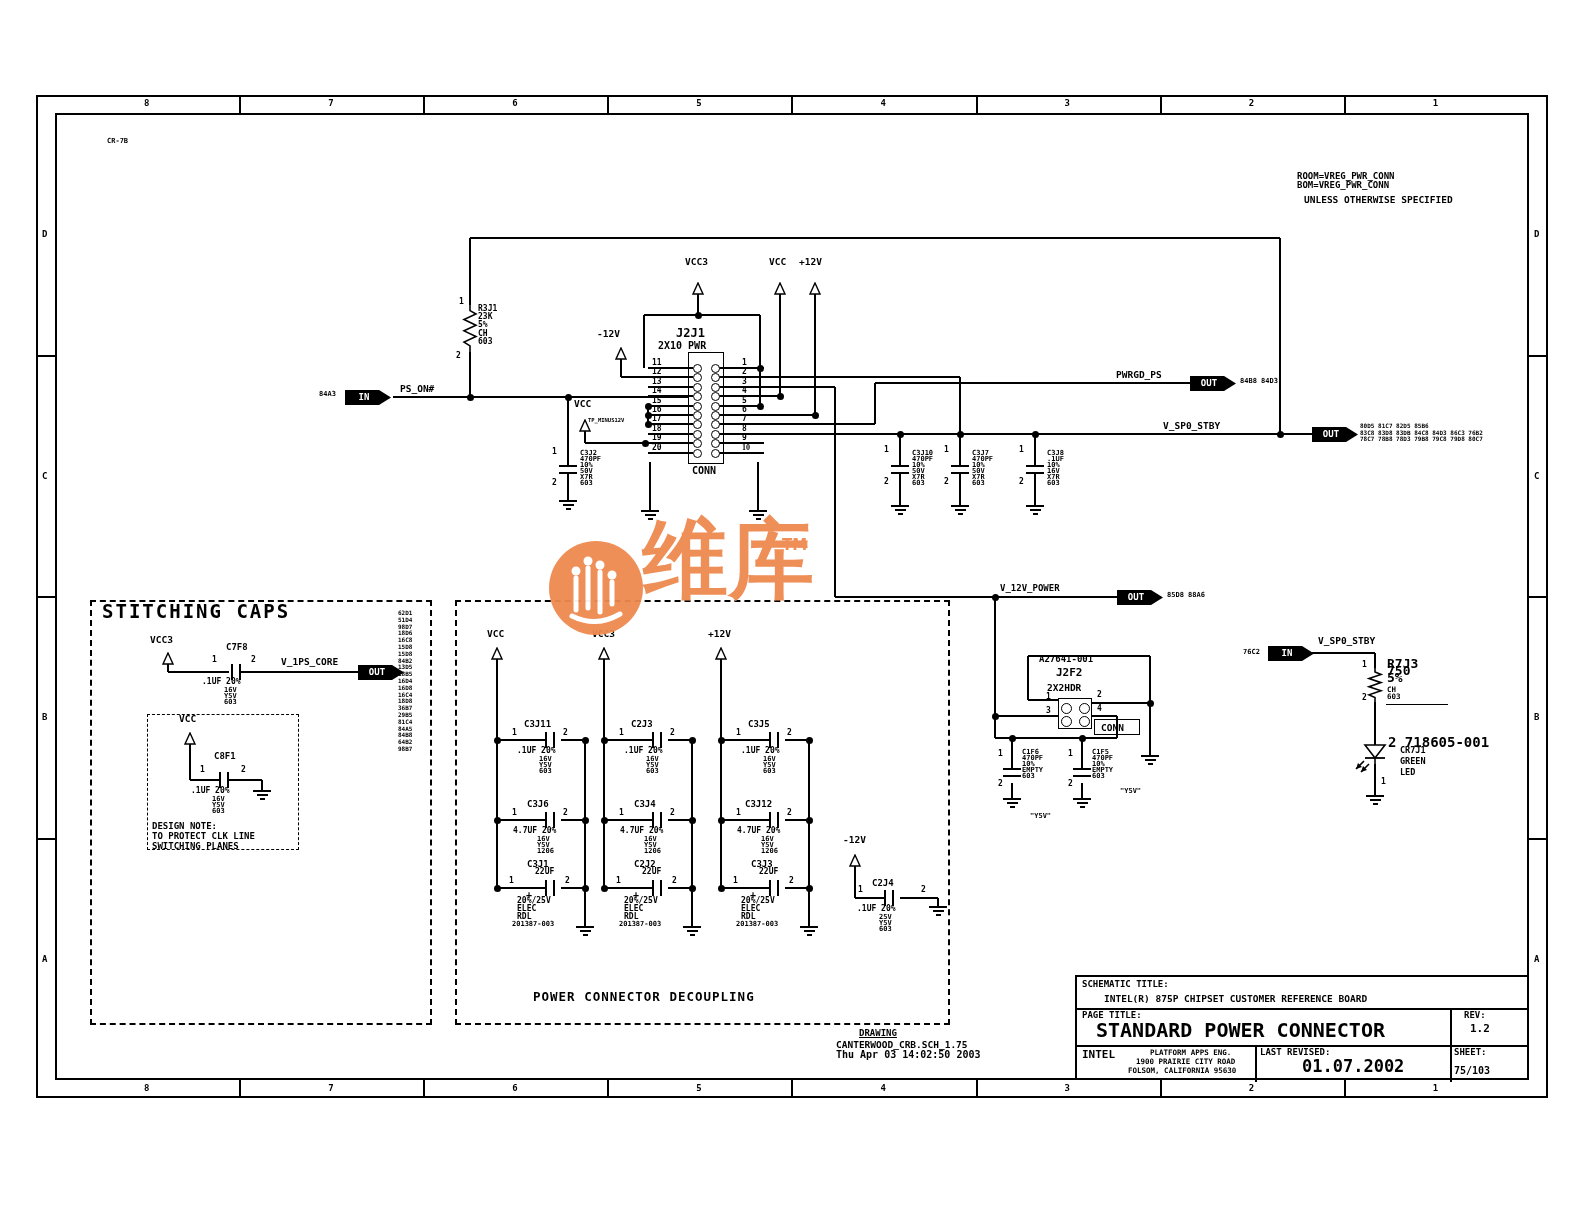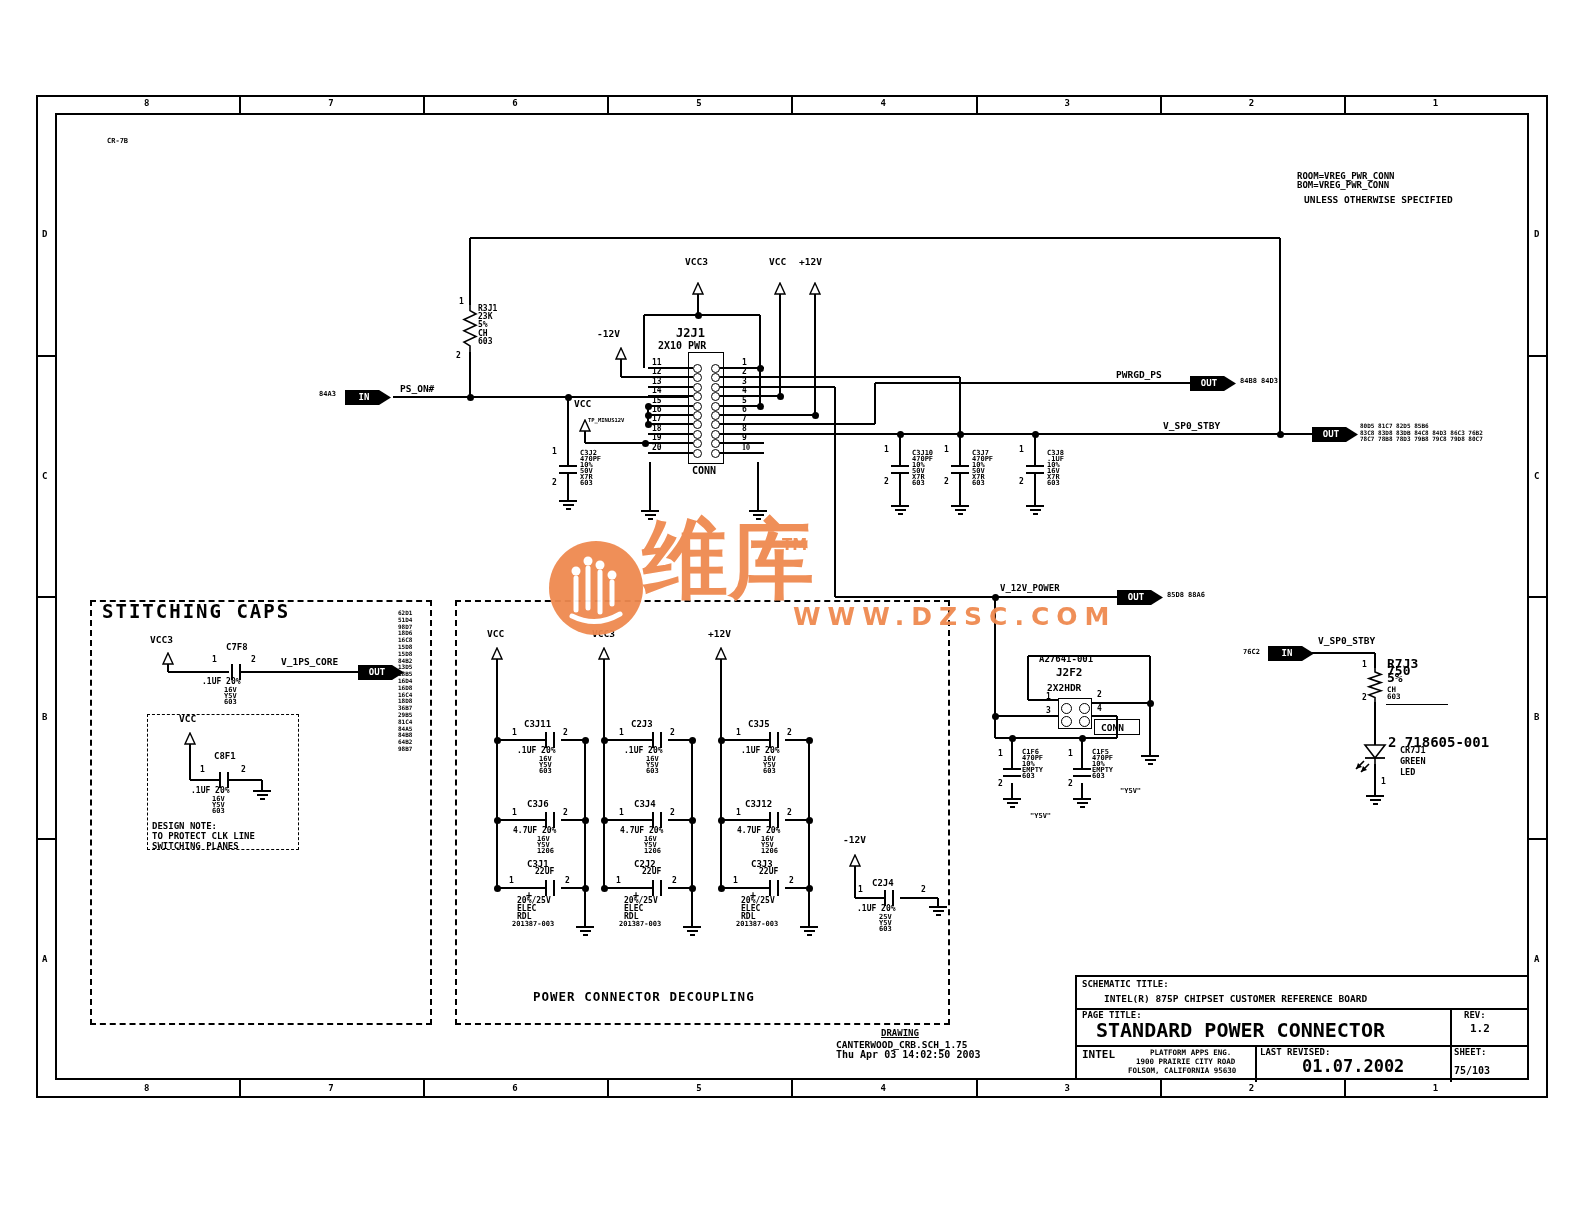--- a/index.html
+++ b/index.html
@@ -626,21 +626,21 @@
       <div class="pin" style="left: 1078.5px; top: 715.5px; width: 11px; height: 11px;"></div>
     </div>
 
   <div class="dash" style="left:90px;top:600px;width:342px;height:425px;"></div>
   <div class="dash" style="left:147px;top:714px;width:152px;height:136px;border-width:1.5px;"></div>
   <div class="dash" style="left:455px;top:600px;width:495px;height:425px;"></div>
   <div class="txt" style="left:102px;top:602px;font-size:19px;letter-spacing:2px;">STITCHING CAPS</div>
   <div class="txt" style="left:533px;top:991px;font-size:12.5px;letter-spacing:1px;">POWER CONNECTOR DECOUPLING</div>
 
   <div>
-    <div class="txt u" style="left:881px;top:1029px;font-size:9px;">DRAWING</div>
+    <div class="txt u" style="left:859px;top:1029px;font-size:9px;">DRAWING</div>
     <div class="txt" style="left:836px;top:1040px;font-size:9.5px;">CANTERWOOD_CRB.SCH_1.75</div>
     <div class="txt" style="left:836px;top:1050px;font-size:10px;">Thu Apr 03 14:02:50 2003</div>
   </div>
 
   <div id="tblock">
     <div class="cell-line" style="left:0;top:31px;width:450px;height:2px;"></div>
     <div class="cell-line" style="left:0;top:68px;width:450px;height:2px;"></div>
     <div class="cell-line" style="left:373px;top:31px;width:2px;height:74px;"></div>
     <div class="cell-line" style="left:178px;top:68px;width:2px;height:37px;"></div>
     <div class="txt" style="left:5px;top:3px;font-size:9px;">SCHEMATIC TITLE:</div>
@@ -671,16 +671,15 @@
       </g>
       <g fill="#fff">
         <circle cx="30" cy="33" r="4.5"></circle>
           <circle cx="42" cy="23" r="4.5"></circle>
         <circle cx="54" cy="27" r="4.5"></circle>
           <circle cx="66" cy="37" r="4.5"></circle>
       </g>
     </svg>
     <div class="wm-txt" style="left:642px;top:516px;font-size:86px;">维库</div>
     <div class="wm-txt" style="left:782px;top:538px;font-size:15px;">TM</div>
-    <div class="wm-txt" style="left:793px;top:604px;font-size:25px;letter-spacing:7px;">WWW.DZSC.COM</div>
   </div>
 
 </div>
 
 </body></html>

